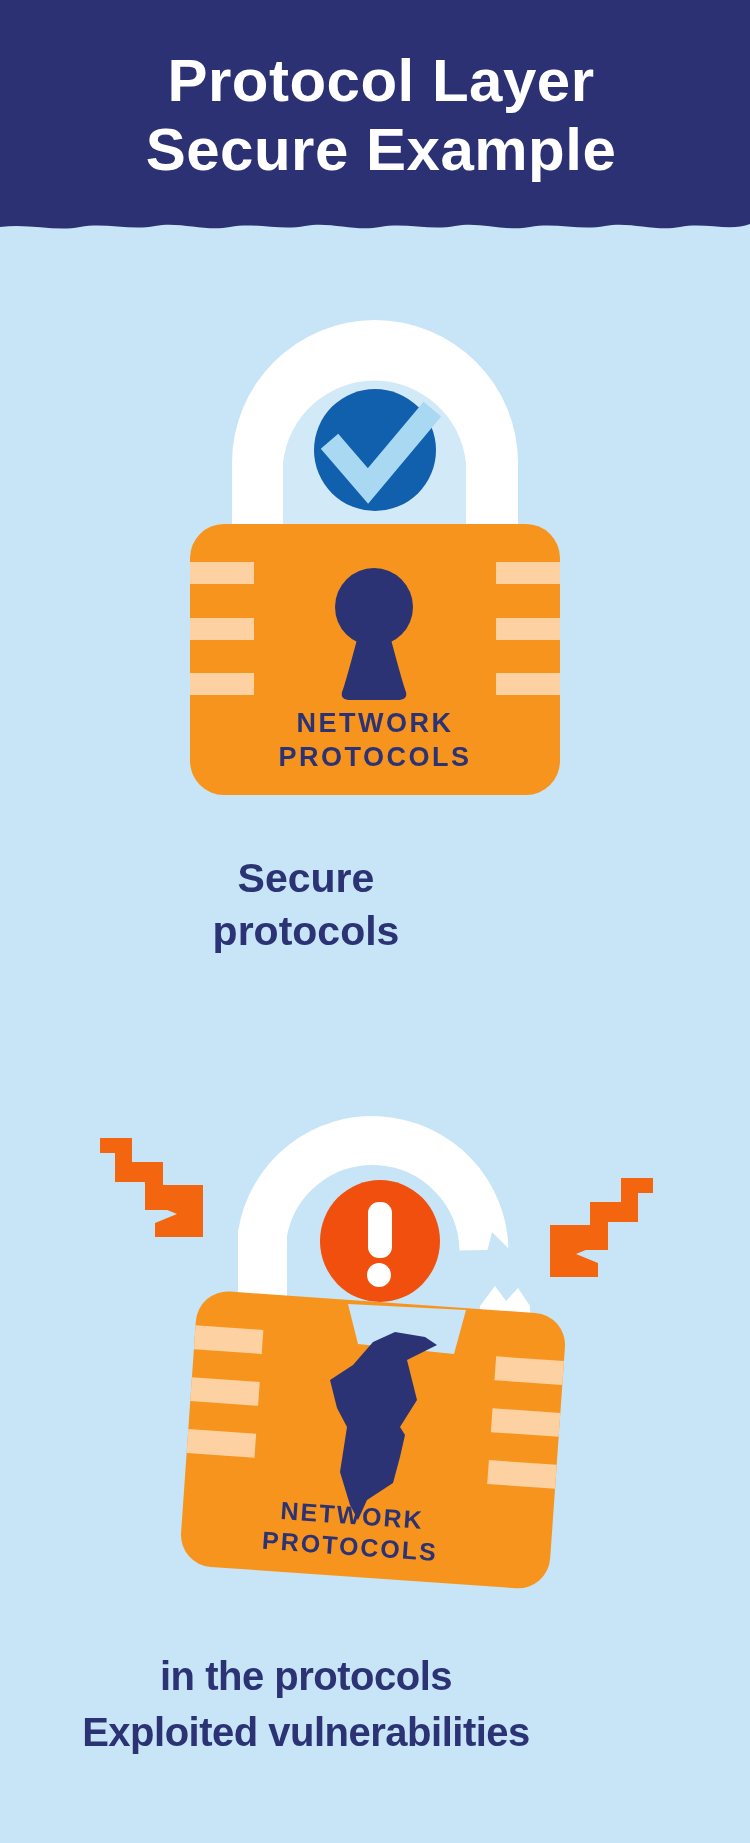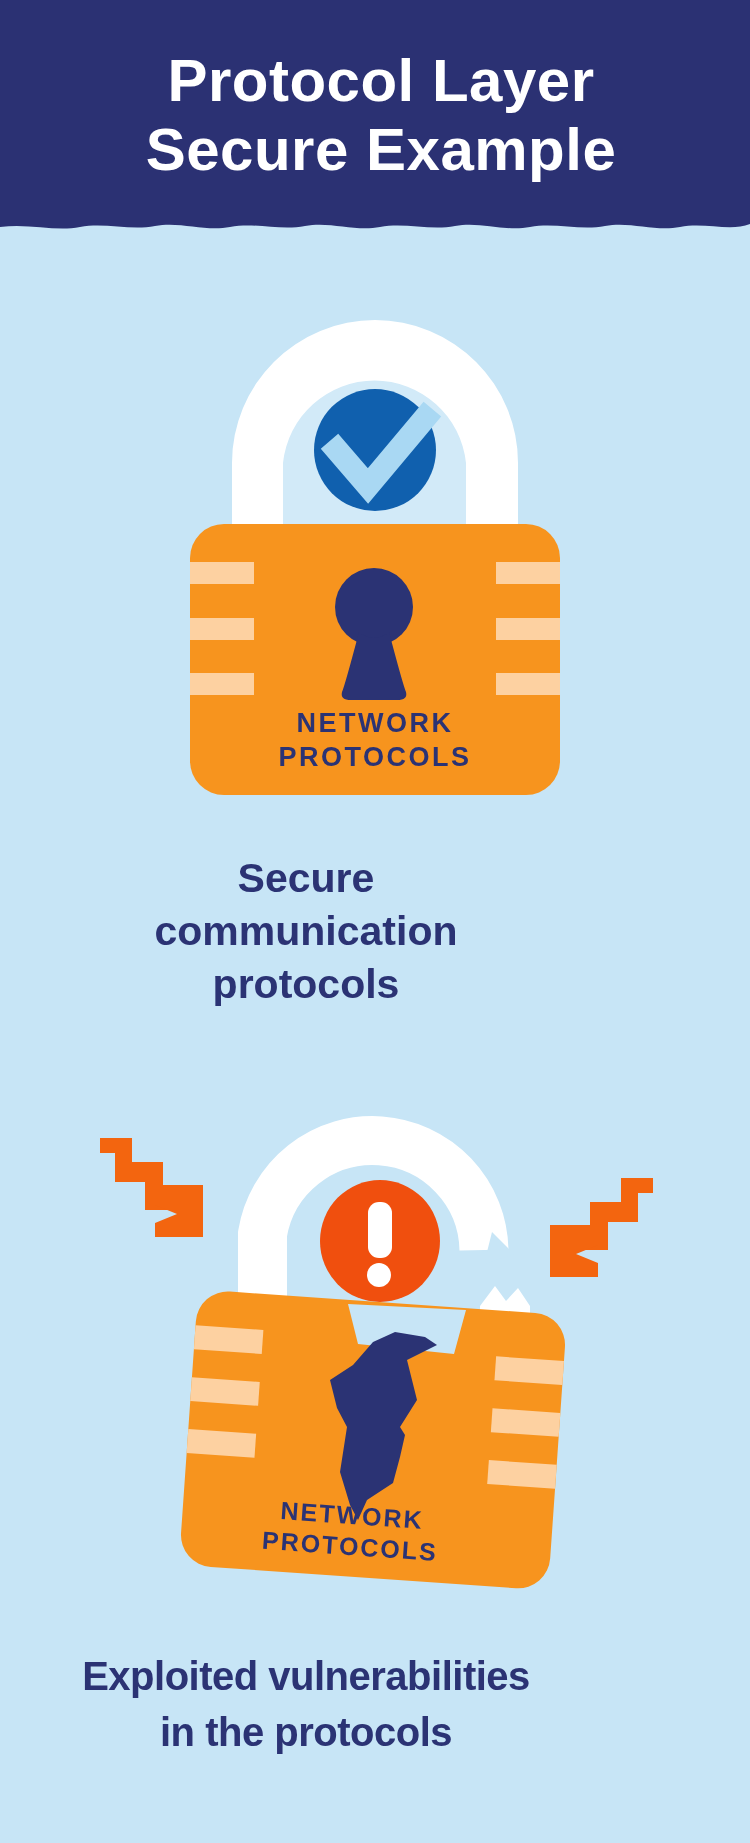--- a/index.html
+++ b/index.html
@@ -95,21 +95,20 @@
       </g>
     </svg>
     <div class="lock-label lock-label-secure">
       <span style="display:block">NETWORK</span>
       <span style="display:block">PROTOCOLS</span>
     </div>
   </div>
 
   <div class="caption caption-secure">
     <span style="display:block">Secure</span>
-    <span style="display:block">communication</span>
     <span style="display:block">protocols</span>
   </div>
 
   <div class="illus illus-attacked">
     <svg width="630" height="540" viewBox="0 0 630 540">
 
       <g style="fill:var(--zigzag-orange,#F3650F)">
         <rect x="40" y="58" width="32" height="15"></rect>
         <rect x="55" y="58" width="17" height="34"></rect>
         <rect x="55" y="82" width="48" height="20"></rect>
@@ -156,17 +155,17 @@
       <path d="M335,252 L365,257 L377,265 L347,280 L357,320 L340,347 L345,355 L340,377 L333,403
                L307,420 L298,440 L290,425 L280,392 L287,347 L277,328 L270,300 L293,285 L313,262 Z" style="fill:var(--text-navy,#2B3374)"></path>
     </svg>
     <div class="lock-label lock-label-attacked">
       <span style="display:block">NETWORK</span>
       <span style="display:block">PROTOCOLS</span>
     </div>
   </div>
 
   <div class="caption caption-attacked">
+    <span style="display:block">in the protocols</span>
     <span style="display:block">Exploited vulnerabilities</span>
-    <span style="display:block">in the protocols</span>
   </div>
 
 </div>
 
 </body></html>

